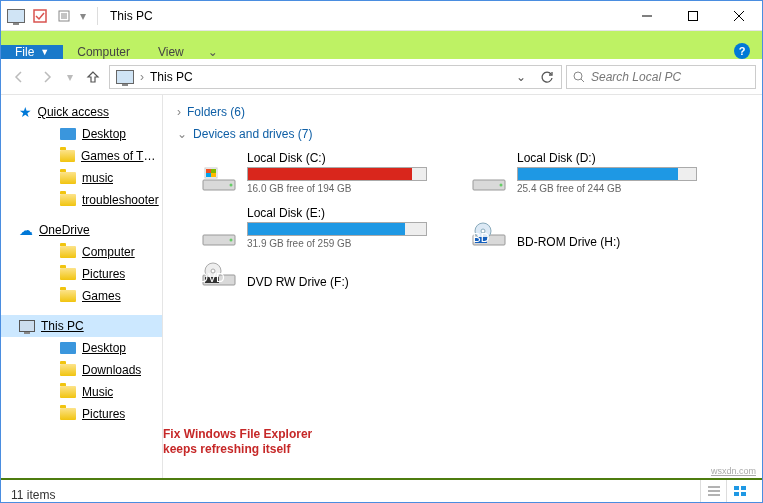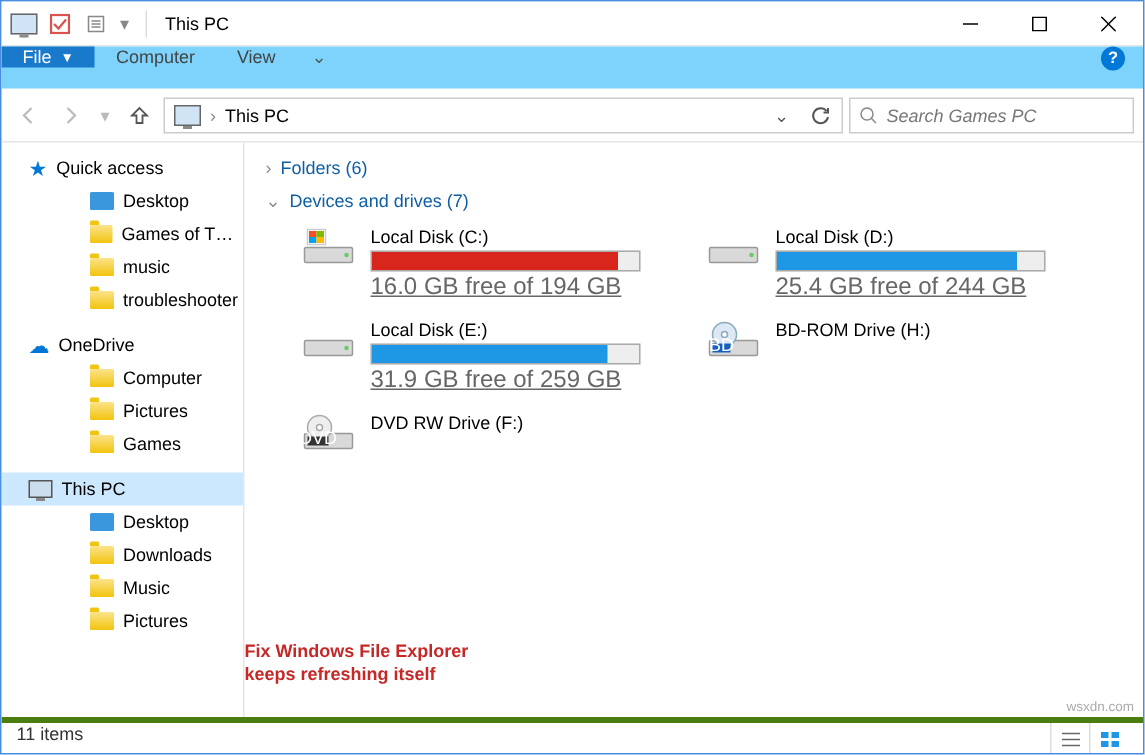--- a/index.html
+++ b/index.html
@@ -7,21 +7,21 @@
 
 
 .titlebar { height: 30px; display: flex; align-items: center; background: #fff; border-bottom: 1px solid #e5e5e5; }
 .qat { display: flex; align-items: center; padding: 0 4px; gap: 2px; }
 .qat-icon { width: 22px; height: 22px; display: flex; align-items: center; justify-content: center; }
 .title-text { margin-left: 8px; color: #000; }
 .win-controls { margin-left: auto; display: flex; }
 .win-btn { width: 46px; height: 30px; display: flex; align-items: center; justify-content: center; }
 
 
-.ribbon { height: 28px; display: flex; align-items: flex-start; background: #7dd3fc; padding-left: 0; }
+.ribbon { height: 28px; display: flex; align-items: flex-end; background: #bef264; padding-left: 0; }
 .ribbon-tab { padding: 0 14px; display: flex; align-items: center; color: #444; cursor: default; }
 .ribbon-tab.file { background: #1979ca; color: #fff; }
 .ribbon-help { margin-left: auto; width: 40px; display: flex; align-items: center; justify-content: center; }
 .ribbon-arrow { width: 30px; display: flex; align-items: center; justify-content: center; color: #555; }
 .help-circle { width: 16px; height: 16px; border-radius: 50%; background: #0078d7; color: #fff; display: flex; align-items: center; justify-content: center; font-size: 11px; font-weight: bold; }
 
 
 .navbar { height: 36px; display: flex; align-items: center; padding: 4px 6px; gap: 4px; border-bottom: 1px solid #e5e5e5; }
 .nav-btn { width: 24px; height: 24px; display: flex; align-items: center; justify-content: center; color: #999; }
 .nav-btn.enabled { color: #333; }
@@ -32,53 +32,53 @@
 .search-bar { width: 190px; height: 24px; border: 1px solid #ccc; display: flex; align-items: center; padding: 0 6px; color: #777; gap: 6px; font-style: italic; }
 
 
 .body { display: flex; height: calc(100% - 30px - 28px - 36px - 24px); }
 .sidebar { width: 162px; border-right: 1px solid #e5e5e5; overflow: hidden; padding-top: 6px; }
 .content { flex: 1; overflow: hidden; padding: 6px 0 0 6px; position: relative; }
 
 .tree-item { display: flex; align-items: center; height: 22px; padding-left: 18px; gap: 6px; cursor: default; }
 .tree-item.child { padding-left: 59px; }
 .tree-item.selected { background: #cce8ff; }
-.tree-item .label { white-space: nowrap; overflow: hidden; text-overflow: ellipsis; }
+.tree-item .label { white-space: nowrap; overflow: hidden; text-overflow: ellipsis; text-decoration: underline; }
 .tree-spacer { height: 8px; }
 
 
 .star-icon { color: #0078d7; font-size: 14px; }
 .folder-icon { width: 16px; height: 12px; background: linear-gradient(#fce38a, #f1c40f); border-radius: 1px; position: relative; }
 .folder-icon::before { content: ""; position: absolute; top: -3px; left: 0; width: 6px; height: 3px; background: #f1c40f; border-radius: 1px 1px 0 0; }
 .cloud-icon { color: #0078d7; font-size: 14px; }
 .monitor-icon { width: 16px; height: 12px; border: 1px solid #555; background: #cde; position: relative; }
 .monitor-icon::after { content: ""; position: absolute; bottom: -3px; left: 4px; width: 6px; height: 2px; background: #888; }
 .mini-monitor { width: 18px; height: 14px; border: 1px solid #666; background: #d0e4f5; position: relative; }
 .mini-monitor::after { content:""; position:absolute; bottom:-3px; left:5px; width:6px; height:2px; background:#888; }
 .desktop-mini { width: 16px; height: 12px; background: #3a96dd; border-radius: 1px; }
 
 
 .group-header { display: flex; align-items: center; gap: 6px; color: #0f5fa6; padding: 4px 8px; }
 .group-caret { color: #888; }
 .drives { display: flex; flex-wrap: wrap; padding: 4px 0 0 30px; gap: 8px 20px; }
-.drive { width: 250px; display: flex; align-items: flex-start; gap: 10px; padding: 2px; }
+.drive { width: 250px; display: flex; align-items: flex-end; gap: 10px; padding: 2px; }
 .drive-icon { width: 36px; height: 28px; display: flex; align-items: center; justify-content: center; }
 .drive-icon svg { width: 36px; height: 28px; }
 .drive-body { flex: 1; display: flex; flex-direction: column; gap: 2px; }
 .drive-name { color: #000; }
 .drive-bar { width: 180px; height: 14px; border: 1px solid #aaa; background: #eee; position: relative; }
 .drive-fill { height: 100%; }
-.drive-info { color: #666; font-size: 16px; text-decoration: underline; }
+.drive-info { color: #666; font-size: 10px; }
 
 
 .overlay-text { position: absolute; left: 0; right: 0; bottom: 20px; color: #c62828; font-size: 26px; font-weight: 600; line-height: 1.3; }
 
 
-.statusbar { height: 24px; border-top: 4px solid #4d7c0f; display: flex; align-items: flex-start; padding: 0 10px; color: #333; }
-.watermark { position: absolute; right: 6px; bottom: 26px; font-size: 9px; color: #aaa; }
+.statusbar { height: 24px; border-top: 2px solid #4d7c0f; display: flex; align-items: flex-end; padding: 0 10px; color: #333; }
+.watermark { position: absolute; right: 6px; bottom: 26px; font-size: 9px; color: #aaa; text-decoration: underline; }
 .status-views { margin-left: auto; display:flex; gap:0; }
 .status-view-btn { width:26px; height:22px; border-left:1px solid #ddd; display:flex; align-items:center; justify-content:center; color:#666; }
 
 
 </style>
 </head>
 <body>
 
 <div class="titlebar">
   <div class="qat">
@@ -163,21 +163,21 @@
           <path d="M11 4 A5 5 0 1 0 12 8" fill="none" stroke="#555" stroke-width="1.3"></path>
           <path d="M12 2 L12 5 L9 5" fill="none" stroke="#555" stroke-width="1.3"></path>
         </svg>
       </div>
   </div>
   <div class="search-bar">
     <svg width="12" height="12">
         <circle cx="5" cy="5" r="4" fill="none" stroke="#888"></circle>
         <line x1="8" y1="8" x2="11" y2="11" stroke="#888"></line>
       </svg>
-    <span>Search Games PC</span>
+    <span>Search Local PC</span>
   </div>
 </div>
 
 <div class="body">
   <div class="sidebar">
     <div class="tree-item">
         <span class="star-icon">★</span>
         <span class="label">Quick access</span>
       </div>
     <div id="qa-children">

